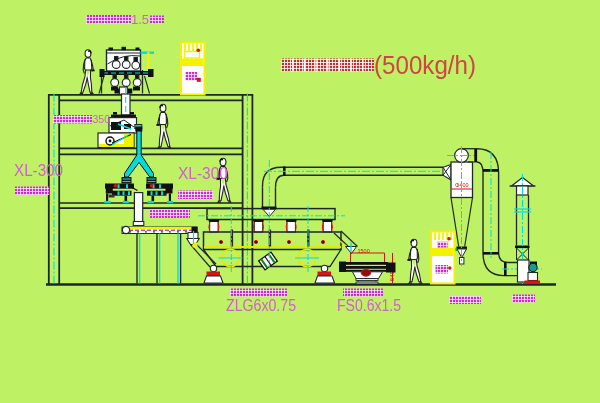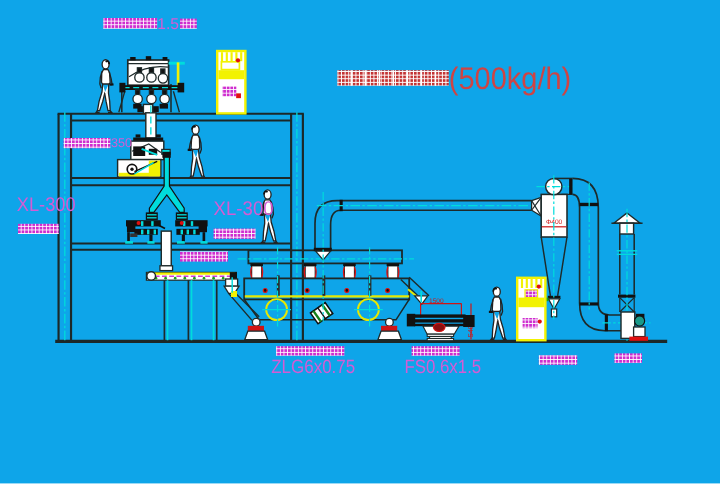--- a/index.html
+++ b/index.html
@@ -1,16 +1,16 @@
 <!DOCTYPE html>
 <html><head>
 <meta charset="utf-8">
 <style>
 html,body{margin:0;padding:0;background:#fff;}
-#wrap{position:relative;width:600px;height:403px;background:#0ea5e9;overflow:hidden;font-family:"Liberation Sans",sans-serif;}
+#wrap{position:relative;width:600px;height:403px;background:#bef264;overflow:hidden;font-family:"Liberation Sans",sans-serif;}
 </style>
 </head>
 <body>
 <div id="wrap">
 <svg width="600" height="403" viewBox="0 0 600 403">
 <defs>
 <pattern id="pm" width="3" height="3" patternUnits="userSpaceOnUse">
   <rect width="3" height="3" fill="#cf2ccf"></rect>
   <rect x="2.3" y="0" width="0.7" height="3" fill="#fff"></rect>
   <rect x="0" y="2.3" width="3" height="0.7" fill="#fff"></rect>

